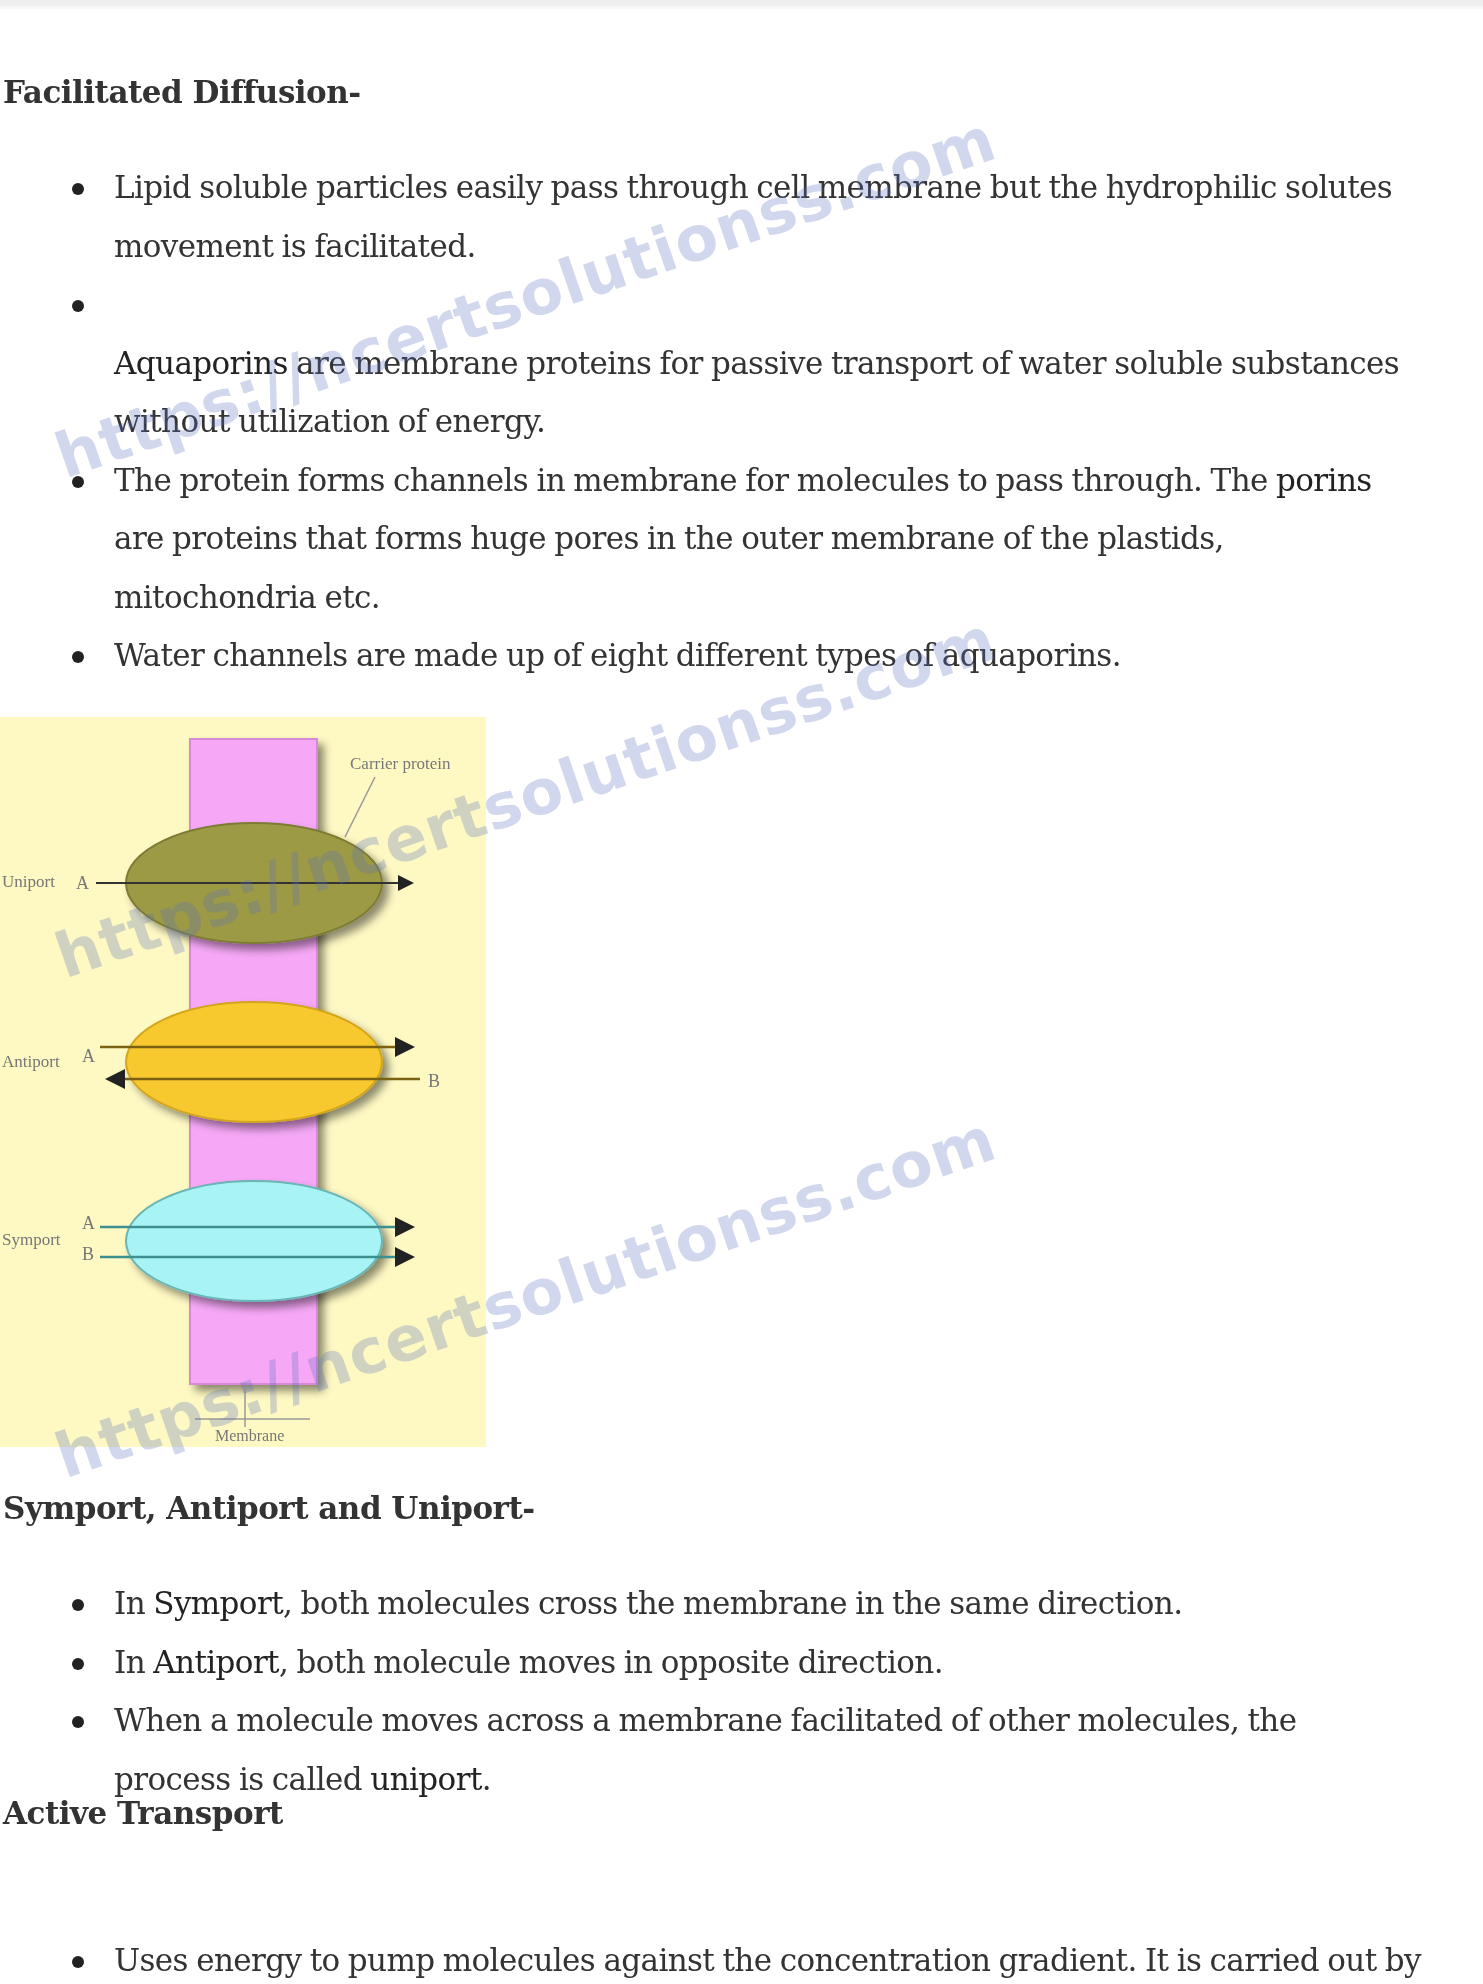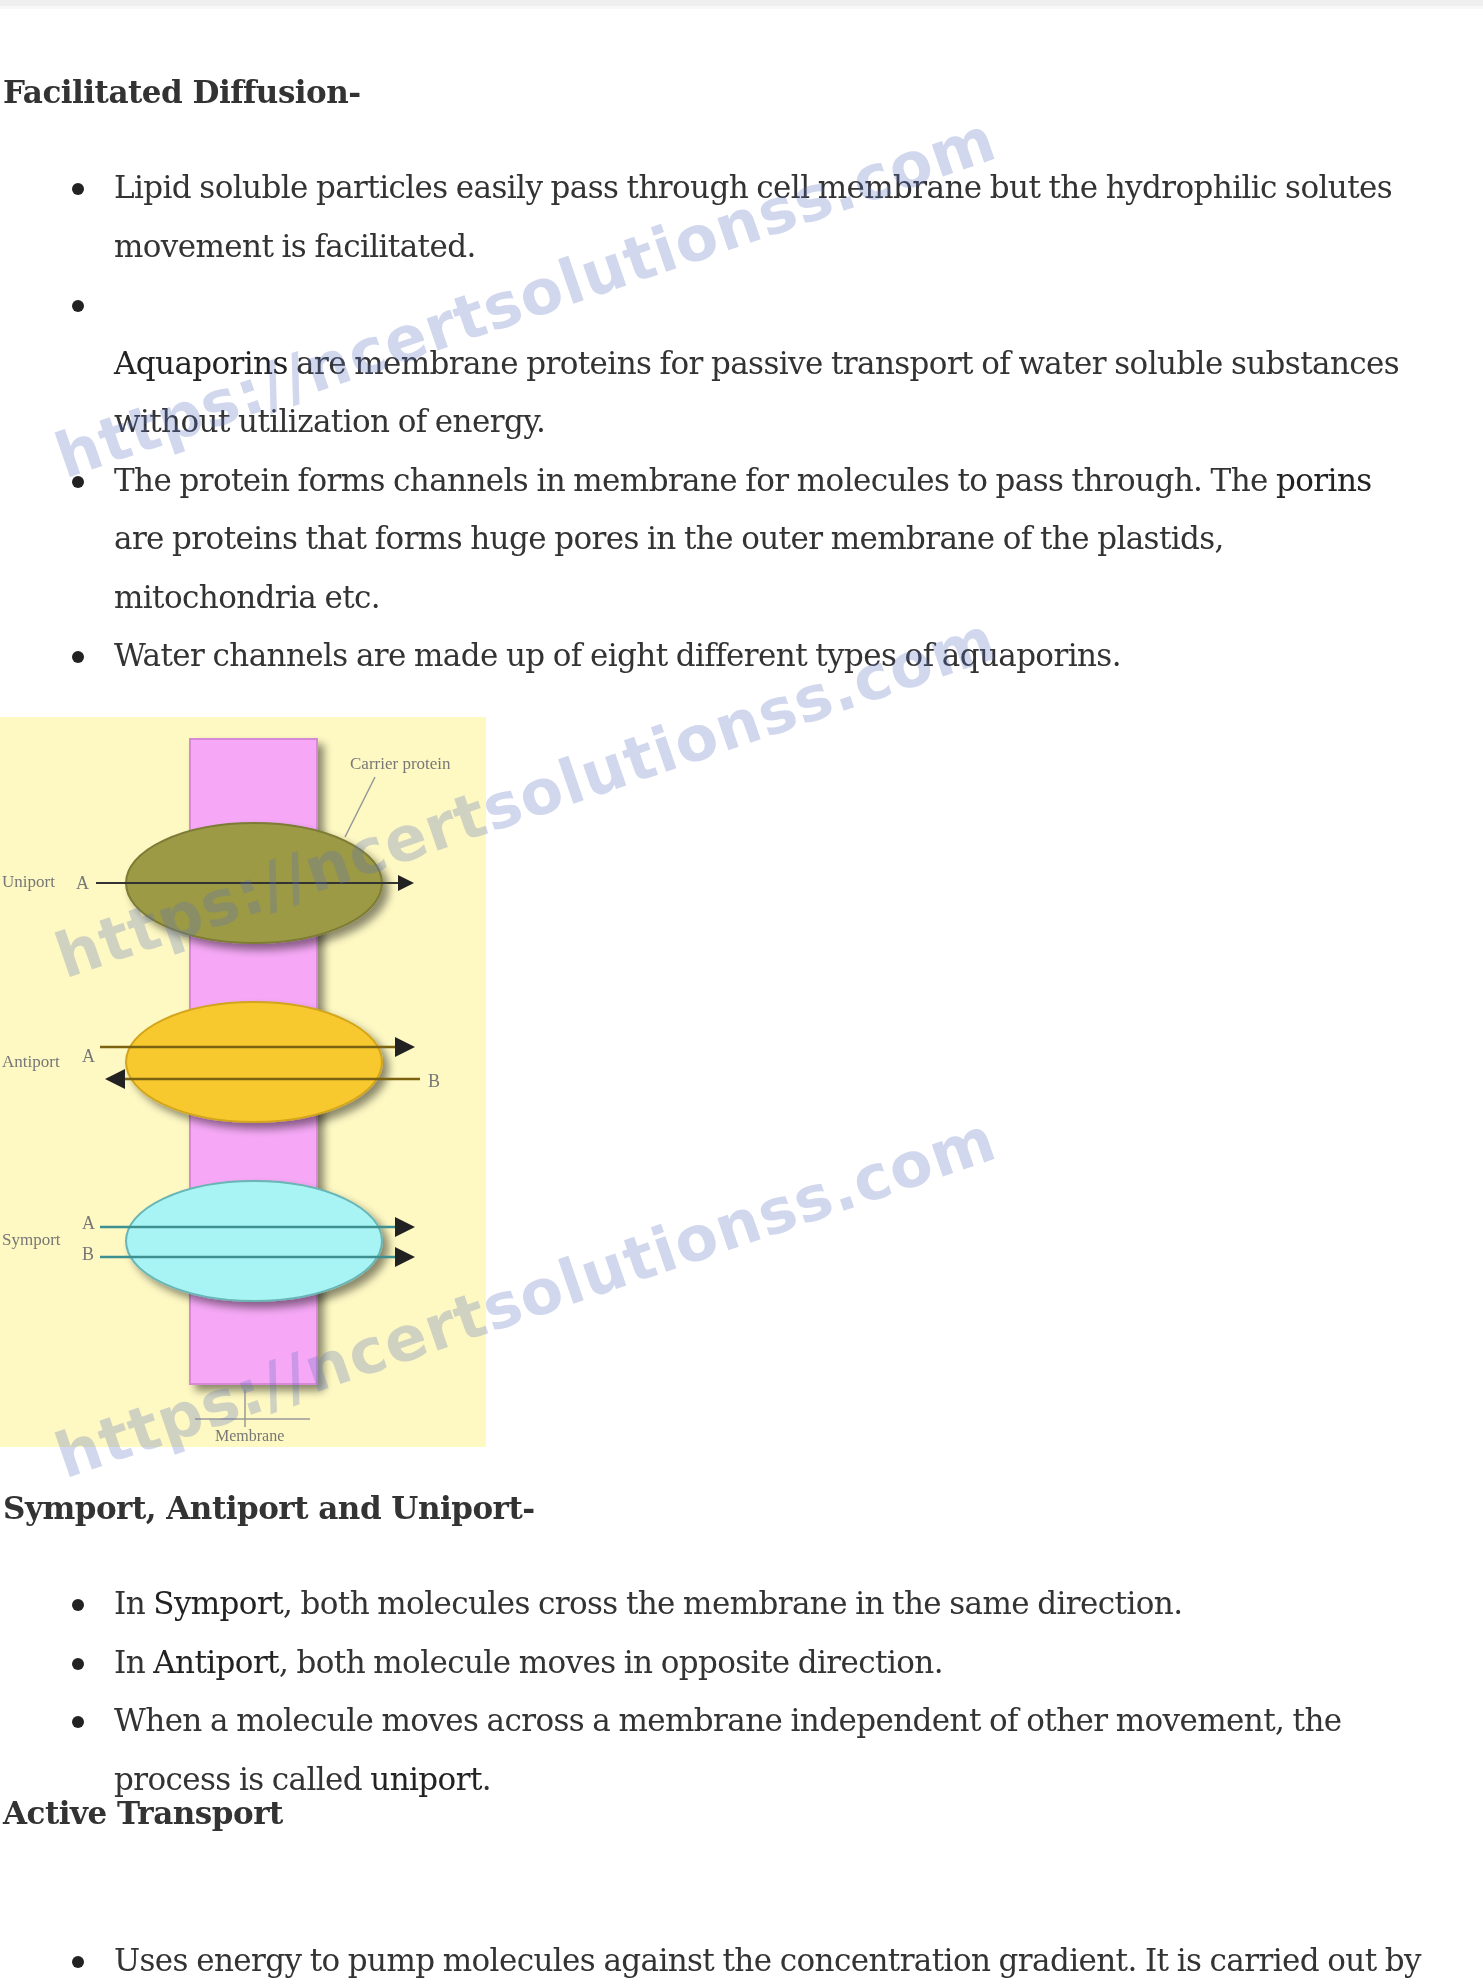--- a/index.html
+++ b/index.html
@@ -134,21 +134,21 @@
   <li>
     <span class="dot"></span>
     <span>In </span><b>Symport</b><span>, both molecules cross the membrane in the same direction.</span>
   </li>
   <li>
     <span class="dot"></span>
     <span>In </span><b>Antiport</b><span>, both molecule moves in opposite direction.</span>
   </li>
   <li>
     <span class="dot"></span>
-    <span>When a molecule moves across a membrane independent of other movement, the</span><br>
+    <span>When a molecule moves across a membrane facilitated of other molecules, the</span><br>
     <span>process is called </span><b>uniport</b><span>.</span>
   </li>
 </ul>
 
 <h2 class="heading" style="top:1795px;">Active Transport</h2>
 <ul class="bullets" style="top:1931px;">
   <li>
     <span class="dot"></span>
     <span>Uses energy to pump molecules against the concentration gradient. It is carried out by</span>
   </li>

